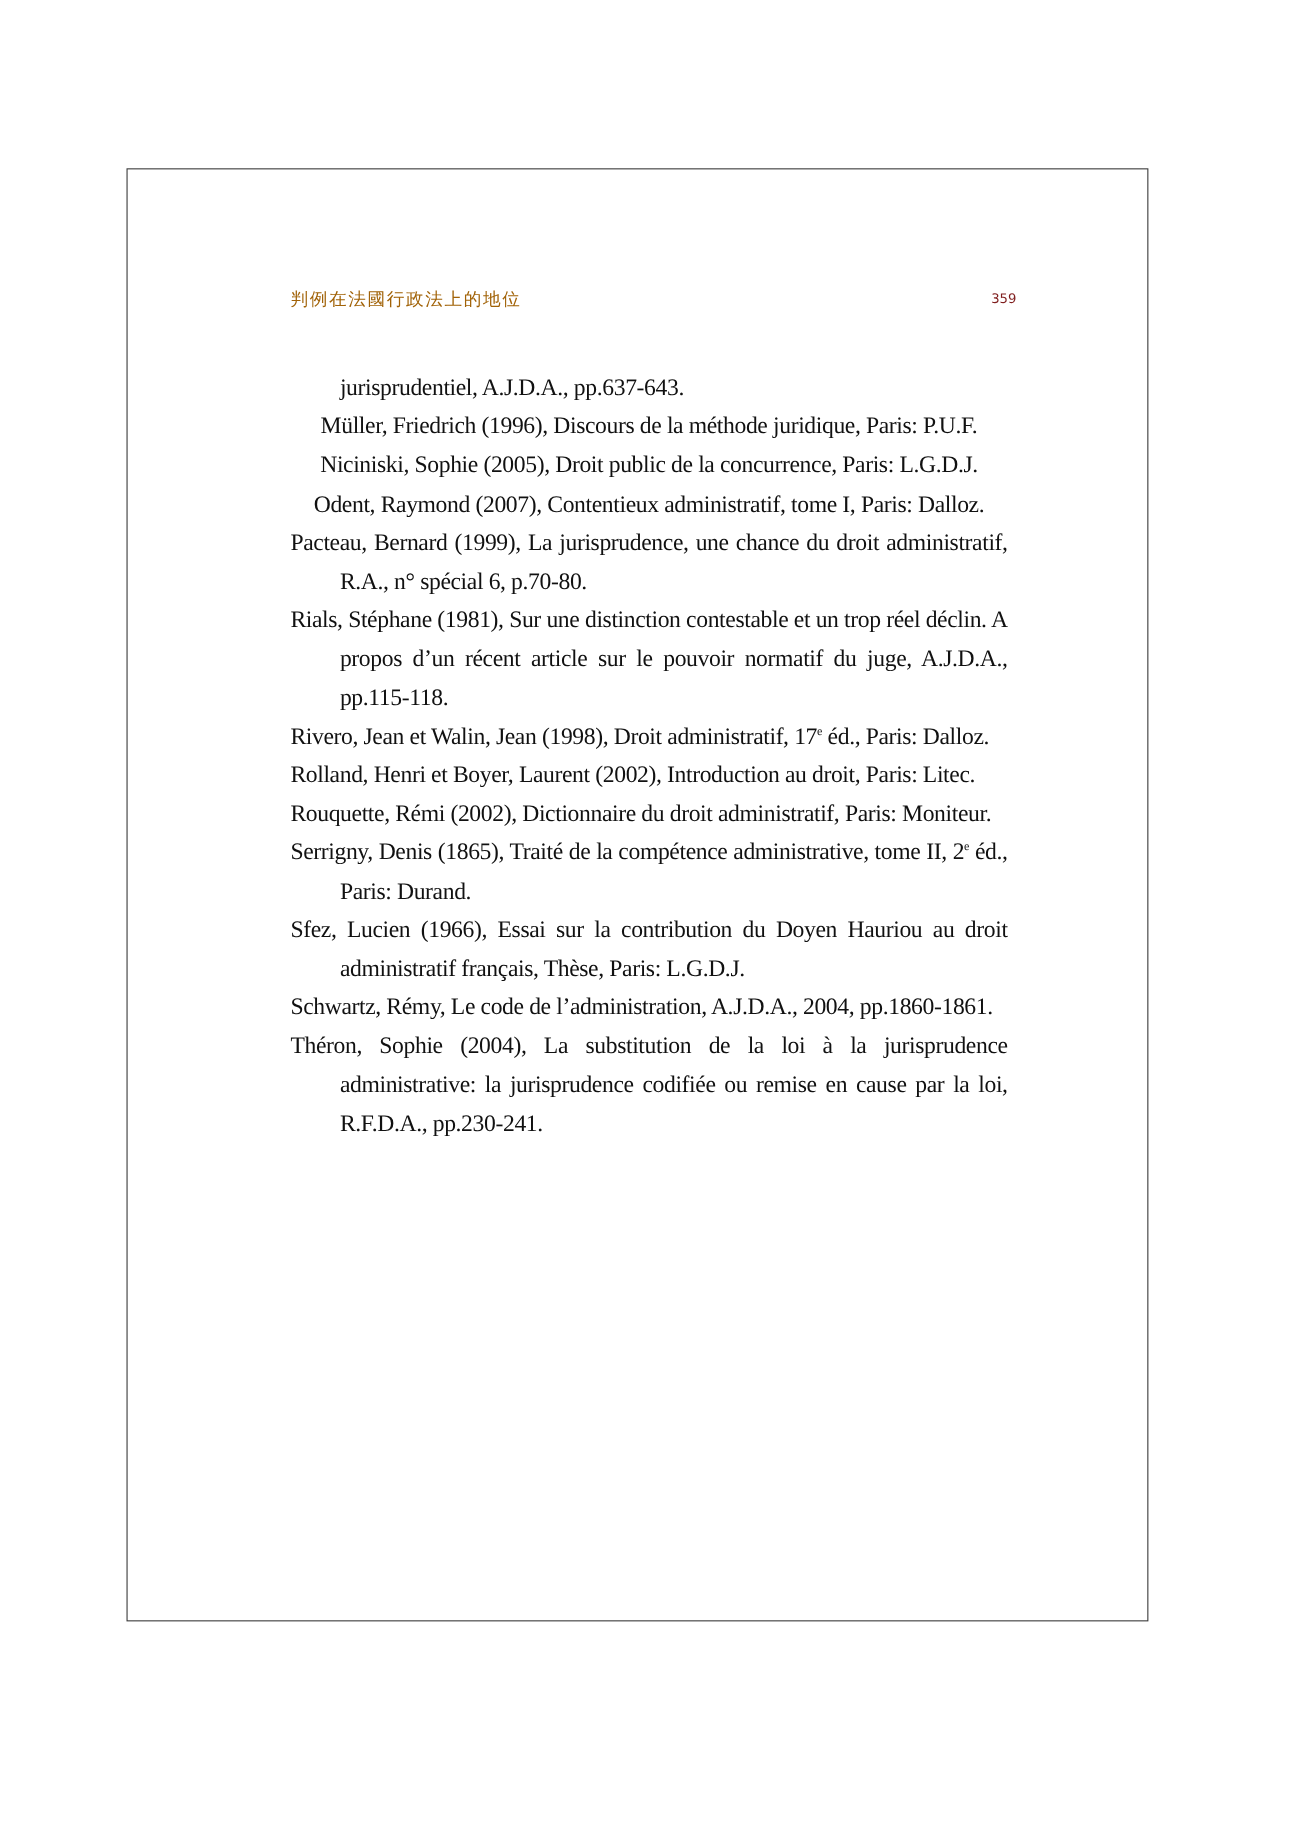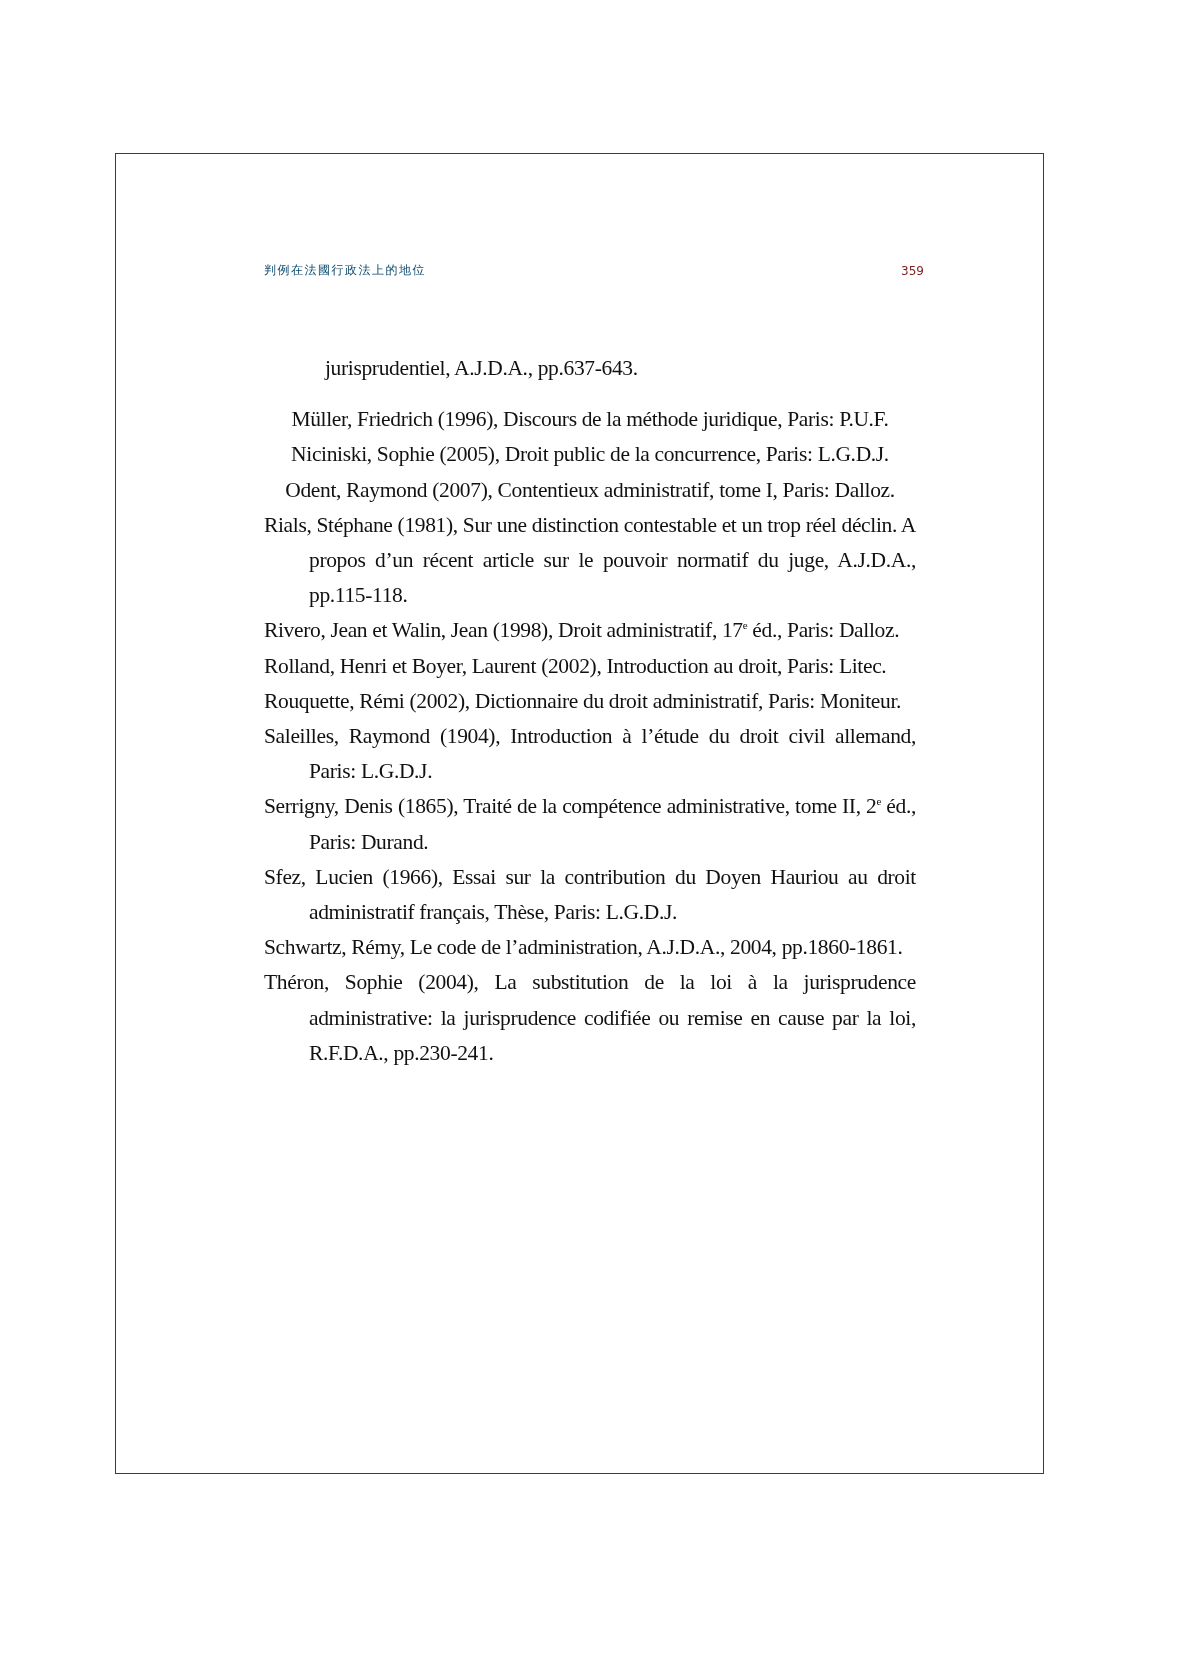--- a/index.html
+++ b/index.html
@@ -28,23 +28,23 @@
       left: 264px;
       top: 262px;
       width: 660px;
       height: 24px;
     }
     .header-title {
       position: absolute;
       left: 0;
       top: 0;
       font-family: "DejaVu Sans", sans-serif;
-      font-size: 12px;
+      font-size: 16px;
       letter-spacing: 1.5px;
-      color: #0c4a6e;
+      color: #a16207;
       white-space: nowrap;
     }
     .page-number {
       position: absolute;
       right: 0;
       top: 2px;
       font-family: "DejaVu Sans", sans-serif;
       font-size: 12px;
       color: #7f1d1d;
     }
@@ -59,21 +59,21 @@
       color: #111111;
       letter-spacing: -0.35px;
     }
     .entry {
       margin: 0;
       padding-left: 45px;
       text-indent: -45px;
       text-align: justify;
     }
     .continuation {
-      margin: 16px;
+      margin: 0;
       padding-left: 45px;
       text-align: left;
     }
     .entry.nojustify {
       text-align: center;
     }
     sup {
       font-size: 11px;
       vertical-align: 8px;
       line-height: 0;
@@ -87,22 +87,22 @@
 <div class="running-header">
   <span class="header-title">判例在法國行政法上的地位</span>
   <span class="page-number">359</span>
 </div>
 
 <div class="bibliography">
   <p class="continuation">jurisprudentiel, A.J.D.A., pp.637-643.</p>
   <p class="entry nojustify">Müller, Friedrich (1996), Discours de la méthode juridique, Paris: P.U.F.</p>
   <p class="entry nojustify">Niciniski, Sophie (2005), Droit public de la concurrence, Paris: L.G.D.J.</p>
   <p class="entry nojustify">Odent, Raymond (2007), Contentieux administratif, tome I, Paris: Dalloz.</p>
+  <p class="entry">Pacteau, Bernard (1999), La jurisprudence, une chance du droit administratif, R.A., n° spécial 6, p.70-80.</p>
   <p class="entry">Rials, Stéphane (1981), Sur une distinction contestable et un trop réel déclin. A propos d’un récent article sur le pouvoir normatif du juge, A.J.D.A., pp.115-118.</p>
   <p class="entry"><span>Rivero, Jean et Walin, Jean (1998), Droit administratif, 17</span><sup>e</sup><span> éd., Paris: Dalloz.</span></p>
   <p class="entry">Rolland, Henri et Boyer, Laurent (2002), Introduction au droit, Paris: Litec.</p>
   <p class="entry">Rouquette, Rémi (2002), Dictionnaire du droit administratif, Paris: Moniteur.</p>
-  <p class="entry">Saleilles, Raymond (1904), Introduction à l’étude du droit civil allemand, Paris: L.G.D.J.</p>
   <p class="entry"><span>Serrigny, Denis (1865), Traité de la compétence administrative, tome II, 2</span><sup>e</sup><span> éd., Paris: Durand.</span></p>
   <p class="entry">Sfez, Lucien (1966), Essai sur la contribution du Doyen Hauriou au droit administratif français, Thèse, Paris: L.G.D.J.</p>
   <p class="entry">Schwartz, Rémy, Le code de l’administration, A.J.D.A., 2004, pp.1860-1861.</p>
   <p class="entry">Théron, Sophie (2004), La substitution de la loi à la jurisprudence administrative: la jurisprudence codifiée ou remise en cause par la loi, R.F.D.A., pp.230-241.</p>
 </div>
 
 </body></html>

